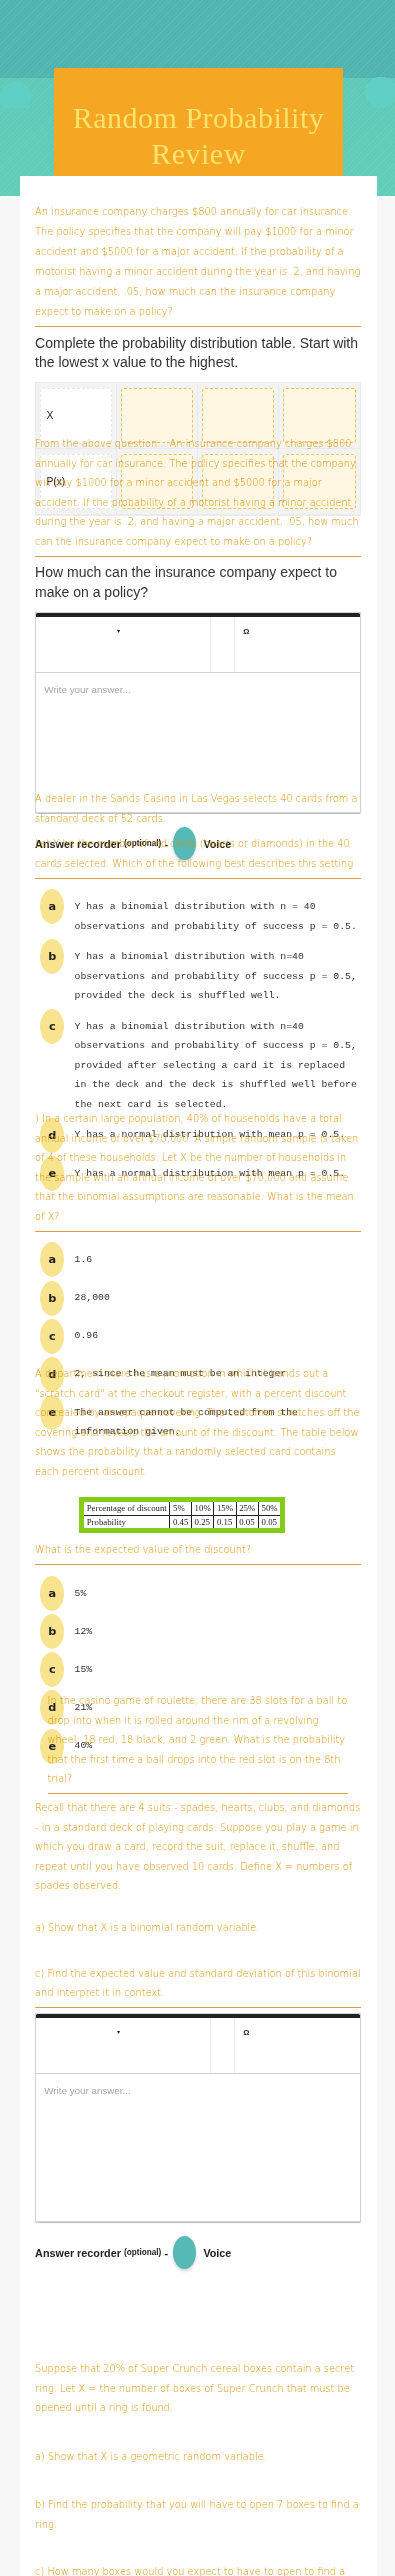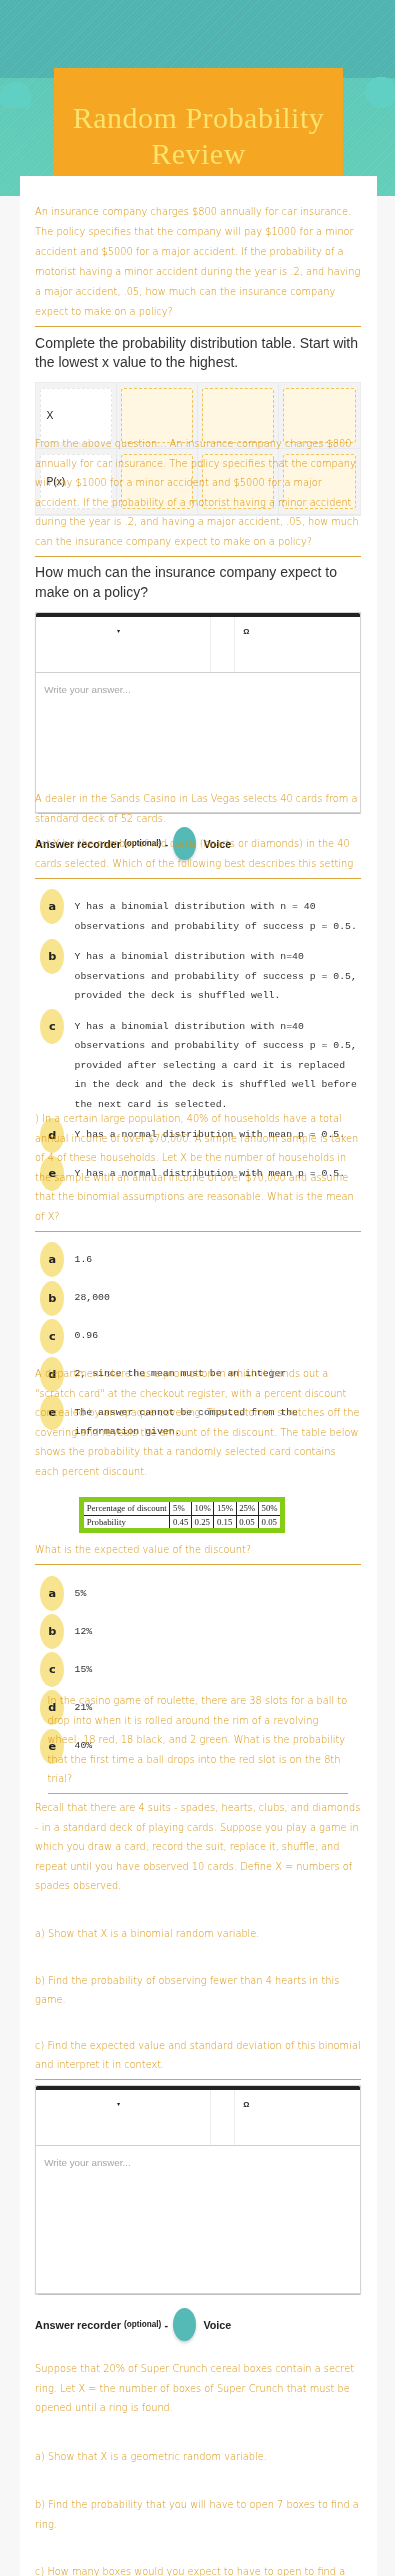--- a/index.html
+++ b/index.html
@@ -250,22 +250,21 @@
     </div>
   </div>
 
   <div class="block" style="top:1515px; left:28px; width:300px">
     <p class="hand tight">In the casino game of roulette, there are 38 slots for a ball to drop into when it is rolled around the rim of a revolving wheel: 18 red, 18 black, and 2 green. What is the probability that the first time a ball drops into the red slot is on the 8th trial?</p>
     <div class="rule"></div>
   </div>
 
   <div class="block" style="top:1622px">
     <p class="hand tight">Recall that there are 4 suits - spades, hearts, clubs, and diamonds - in a standard deck of playing cards. Suppose you play a game in which you draw a card, record the suit, replace it, shuffle, and repeat until you have observed 10 cards. Define X = numbers of spades observed.</p>
-    <p class="hand tight" style="margin-top:28px">a) Show that X is a binomial random variable.</p>
-    <p class="hand tight" style="margin-top:27px">b) Find the probability of observing fewer than 4 hearts in this game.</p>
+    <p class="hand tight" style="margin-top:22px">a) Show that X is a binomial random variable.</p>
     <p class="hand tight" style="margin-top:26px">c) Find the expected value and standard deviation of this binomial and interpret it in context.</p>
     <div class="rule"></div>
     <div class="editor" style="margin-top:5.2px">
       <div class="bar"></div>
       <div class="tools">
         <div class="tool-fmt">
             <span class="caret">▼</span>
           </div>
         <div class="tool-gap"></div>
         <div class="tool-omega"><span>Ω</span></div>

